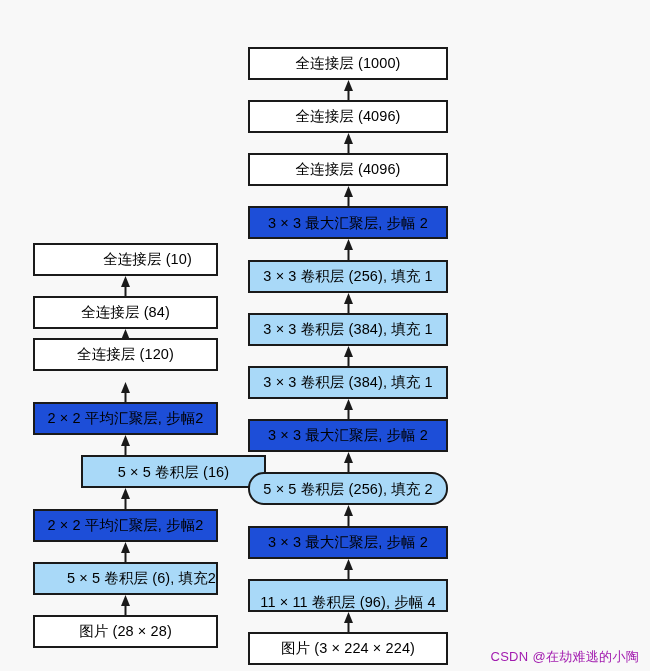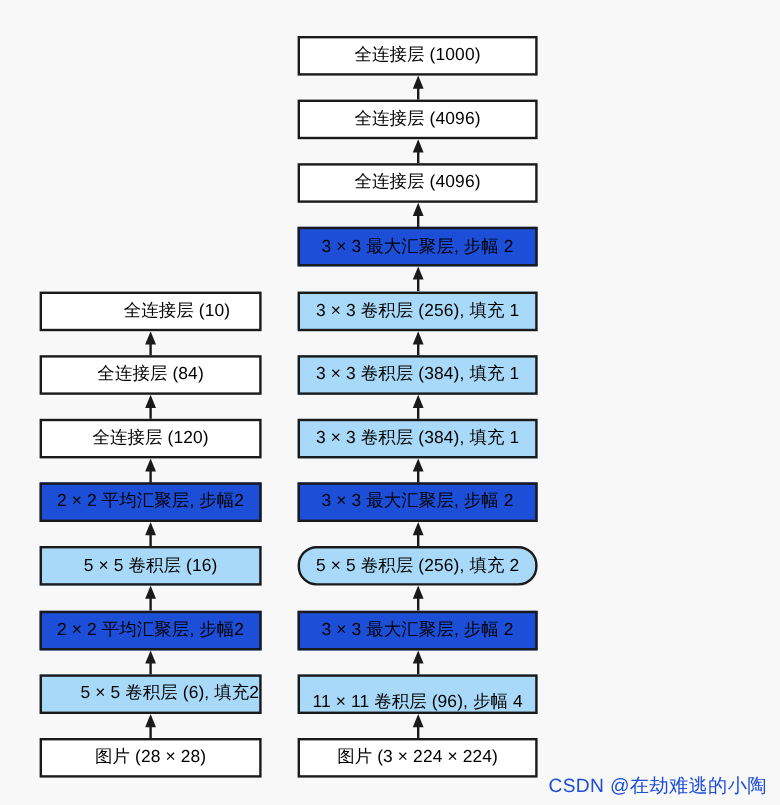--- a/index.html
+++ b/index.html
@@ -28,21 +28,21 @@
   }
 
   #column-lenet {
     left: 33px;
     top: 0;
     width: 185px;
     height: 671px;
   }
   #column-alexnet {
     left: 248px;
-    top: 0;
+    top: 17px;
     width: 200px;
     height: 471px;
   }
 
   .node {
     position: absolute;
     left: 0;
     width: 100%;
     height: 33px;
     box-sizing: border-box;
@@ -80,22 +80,22 @@
     width: 21px;
     height: 21px;
     left: 50%;
     margin-left: -10.5px;
   }
 
   .watermark {
     position: absolute;
     right: 11px;
     bottom: 5px;
-    font-size: 16px;
-    color: #1d4ed8;
+    font-size: 13px;
+    color: #a21caf;
     white-space: nowrap;
     letter-spacing: 0.3px;
   }
 </style>
 </head>
 <body>
 
 <div id="diagram">
   <div class="column" id="column-lenet">
       <div class="node fill-plain" style="top: 242.6px; padding-left: 44px;">
@@ -105,35 +105,35 @@
         <line x1="10.5" y1="21" x2="10.5" y2="6" stroke="#1a1a1a" stroke-width="2"></line>
         <polygon points="10.5,0 15,11 6,11" fill="#1a1a1a"></polygon>
       </svg>
       <div class="node fill-plain" style="top: 295.8px; align-items: center;">
         <span class="node-label">全连接层 (84)</span>
       </div>
       <svg class="arrow" viewBox="0 0 21 21" style="top: 328.8px;">
         <line x1="10.5" y1="21" x2="10.5" y2="6" stroke="#1a1a1a" stroke-width="2"></line>
         <polygon points="10.5,0 15,11 6,11" fill="#1a1a1a"></polygon>
       </svg>
-      <div class="node fill-plain" style="top: 349px;">
+      <div class="node fill-plain" style="top: 338px;">
         <span class="node-label">全连接层 (120)</span>
       </div>
       <svg class="arrow" viewBox="0 0 21 21" style="top: 382px;">
         <line x1="10.5" y1="21" x2="10.5" y2="6" stroke="#1a1a1a" stroke-width="2"></line>
         <polygon points="10.5,0 15,11 6,11" fill="#1a1a1a"></polygon>
       </svg>
       <div class="node fill-pool" style="top: 402.2px;">
         <span class="node-label">2 × 2 平均汇聚层, 步幅2</span>
       </div>
       <svg class="arrow" viewBox="0 0 21 21" style="top: 435.2px;">
         <line x1="10.5" y1="21" x2="10.5" y2="6" stroke="#1a1a1a" stroke-width="2"></line>
         <polygon points="10.5,0 15,11 6,11" fill="#1a1a1a"></polygon>
       </svg>
-      <div class="node fill-conv" style="top: 455.4px;">
+      <div class="node fill-conv" style="top: 455.4px; margin-left: 48px;">
         <span class="node-label">5 × 5 卷积层 (16)</span>
       </div>
       <svg class="arrow" viewBox="0 0 21 21" style="top: 488.4px;">
         <line x1="10.5" y1="21" x2="10.5" y2="6" stroke="#1a1a1a" stroke-width="2"></line>
         <polygon points="10.5,0 15,11 6,11" fill="#1a1a1a"></polygon>
       </svg>
       <div class="node fill-pool" style="top: 508.6px;">
         <span class="node-label">2 × 2 平均汇聚层, 步幅2</span>
       </div>
       <svg class="arrow" viewBox="0 0 21 21" style="top: 541.6px;">

